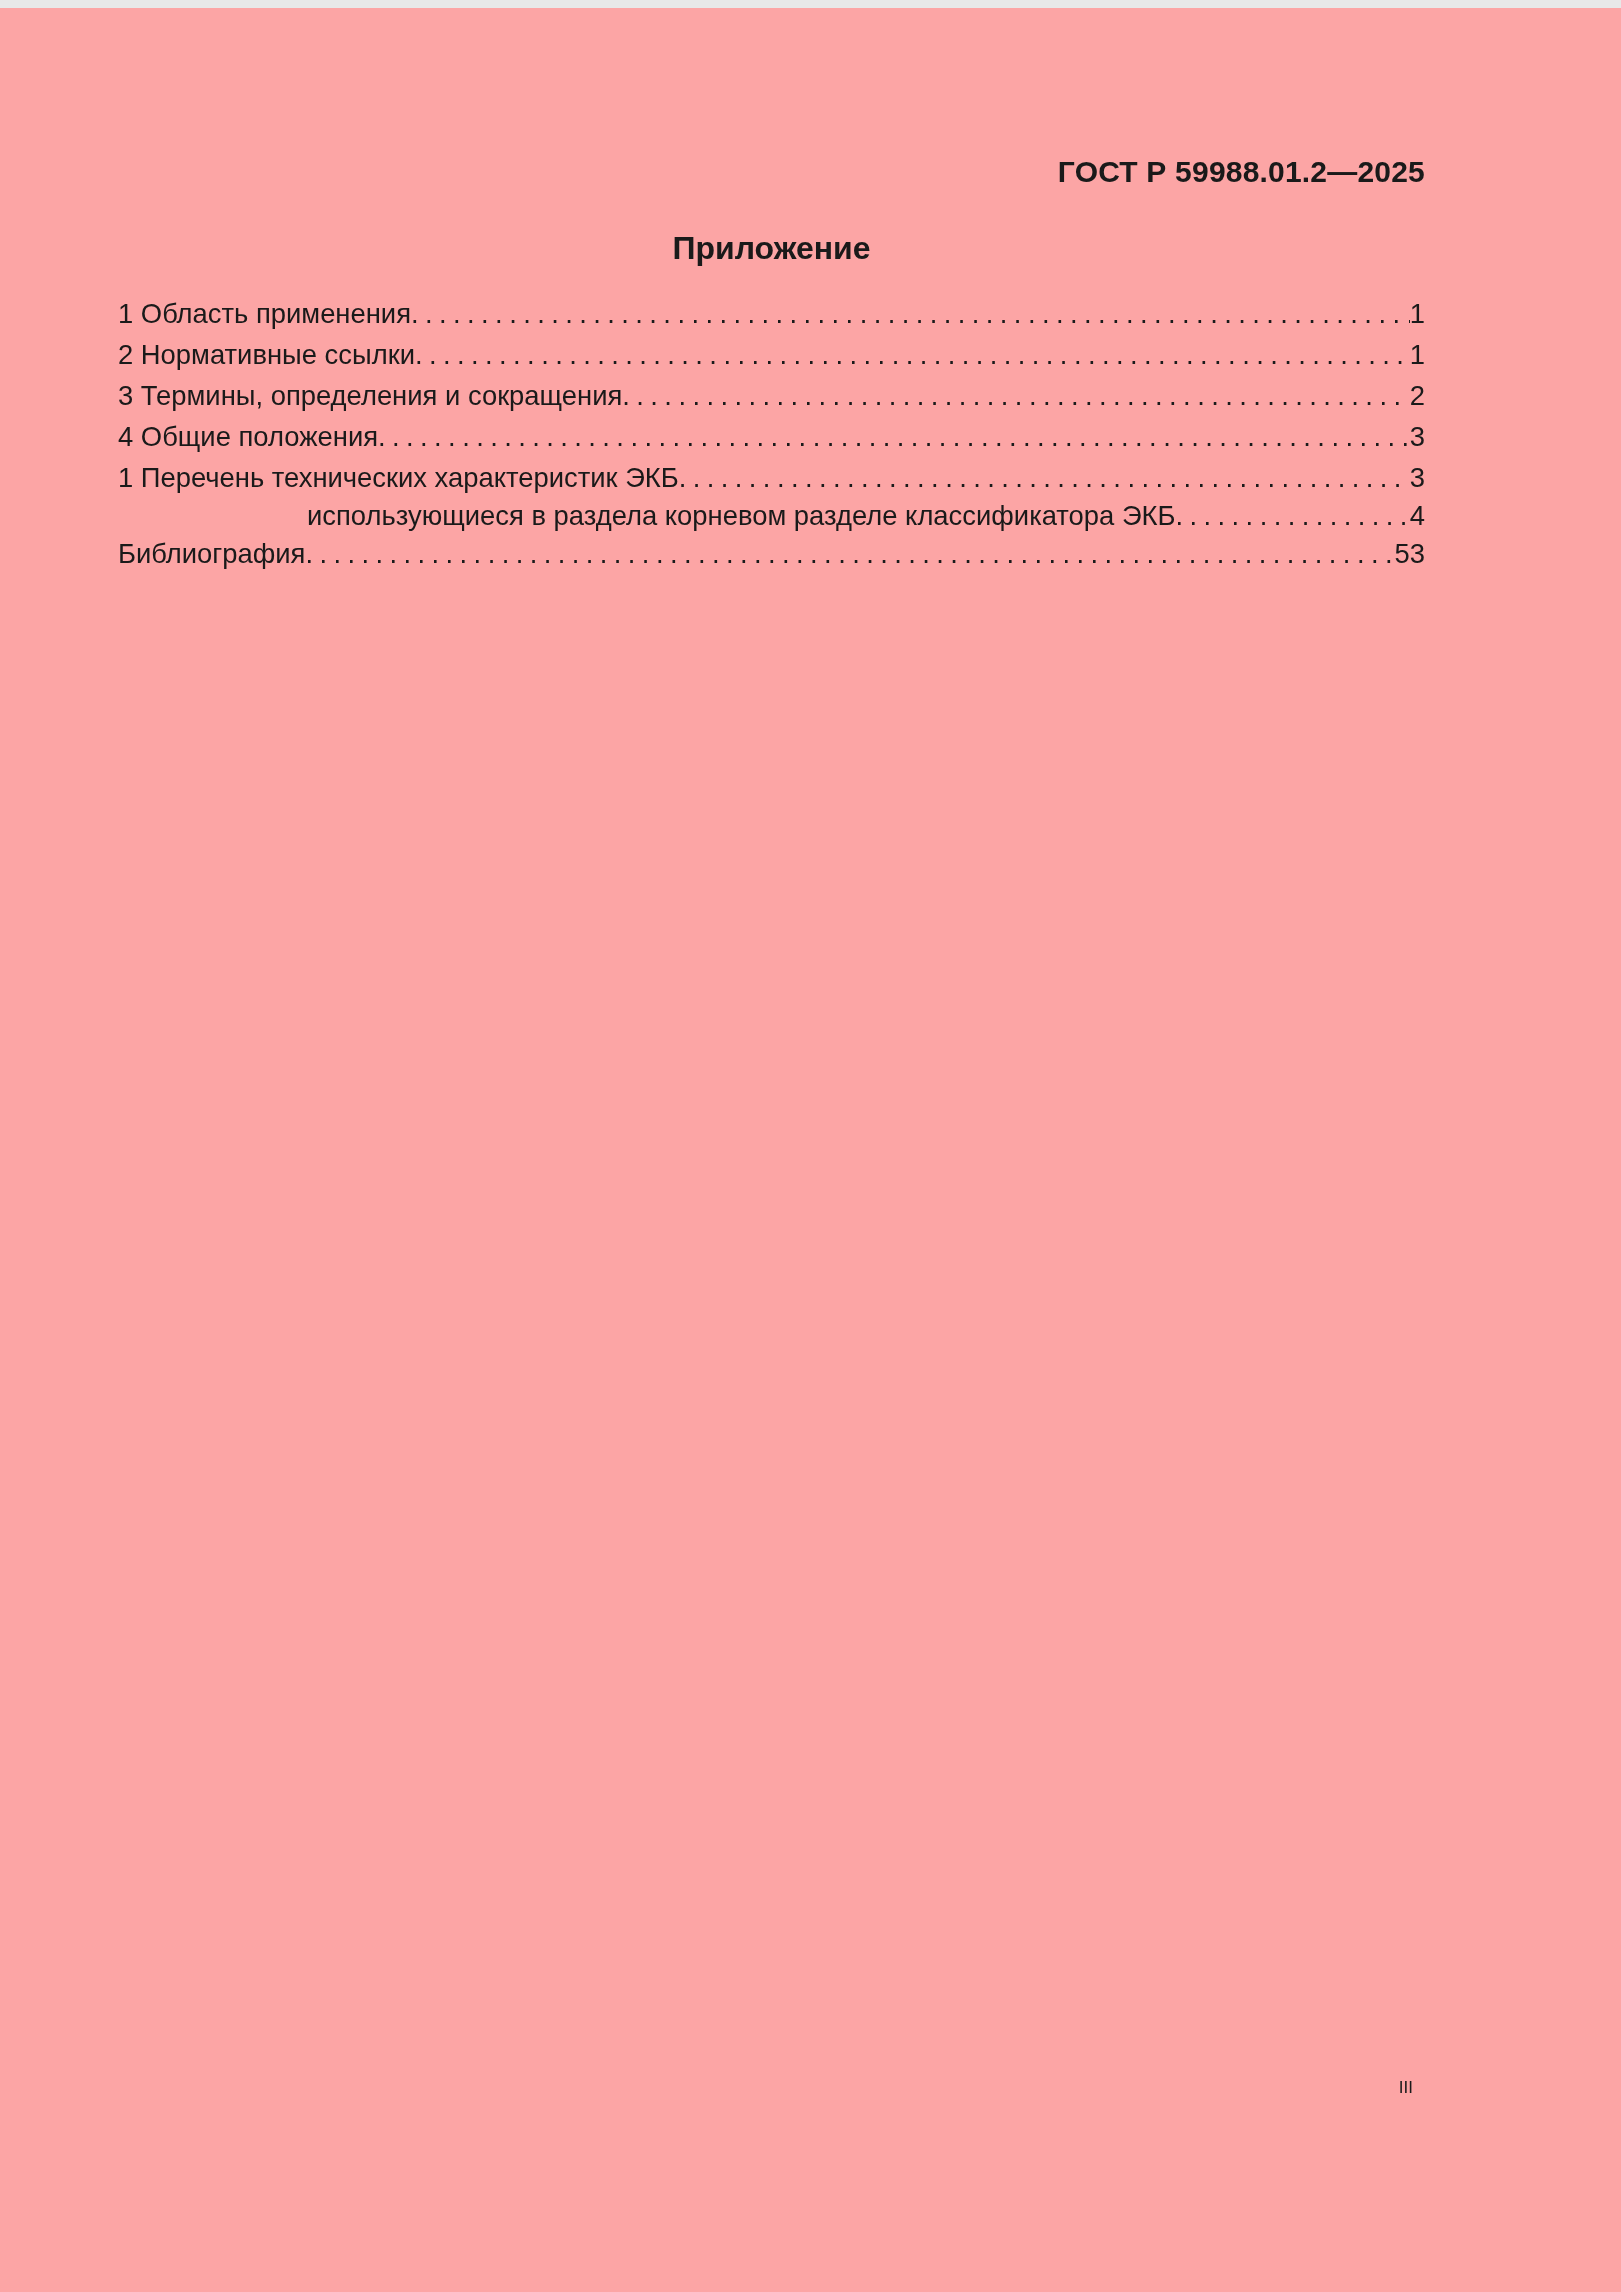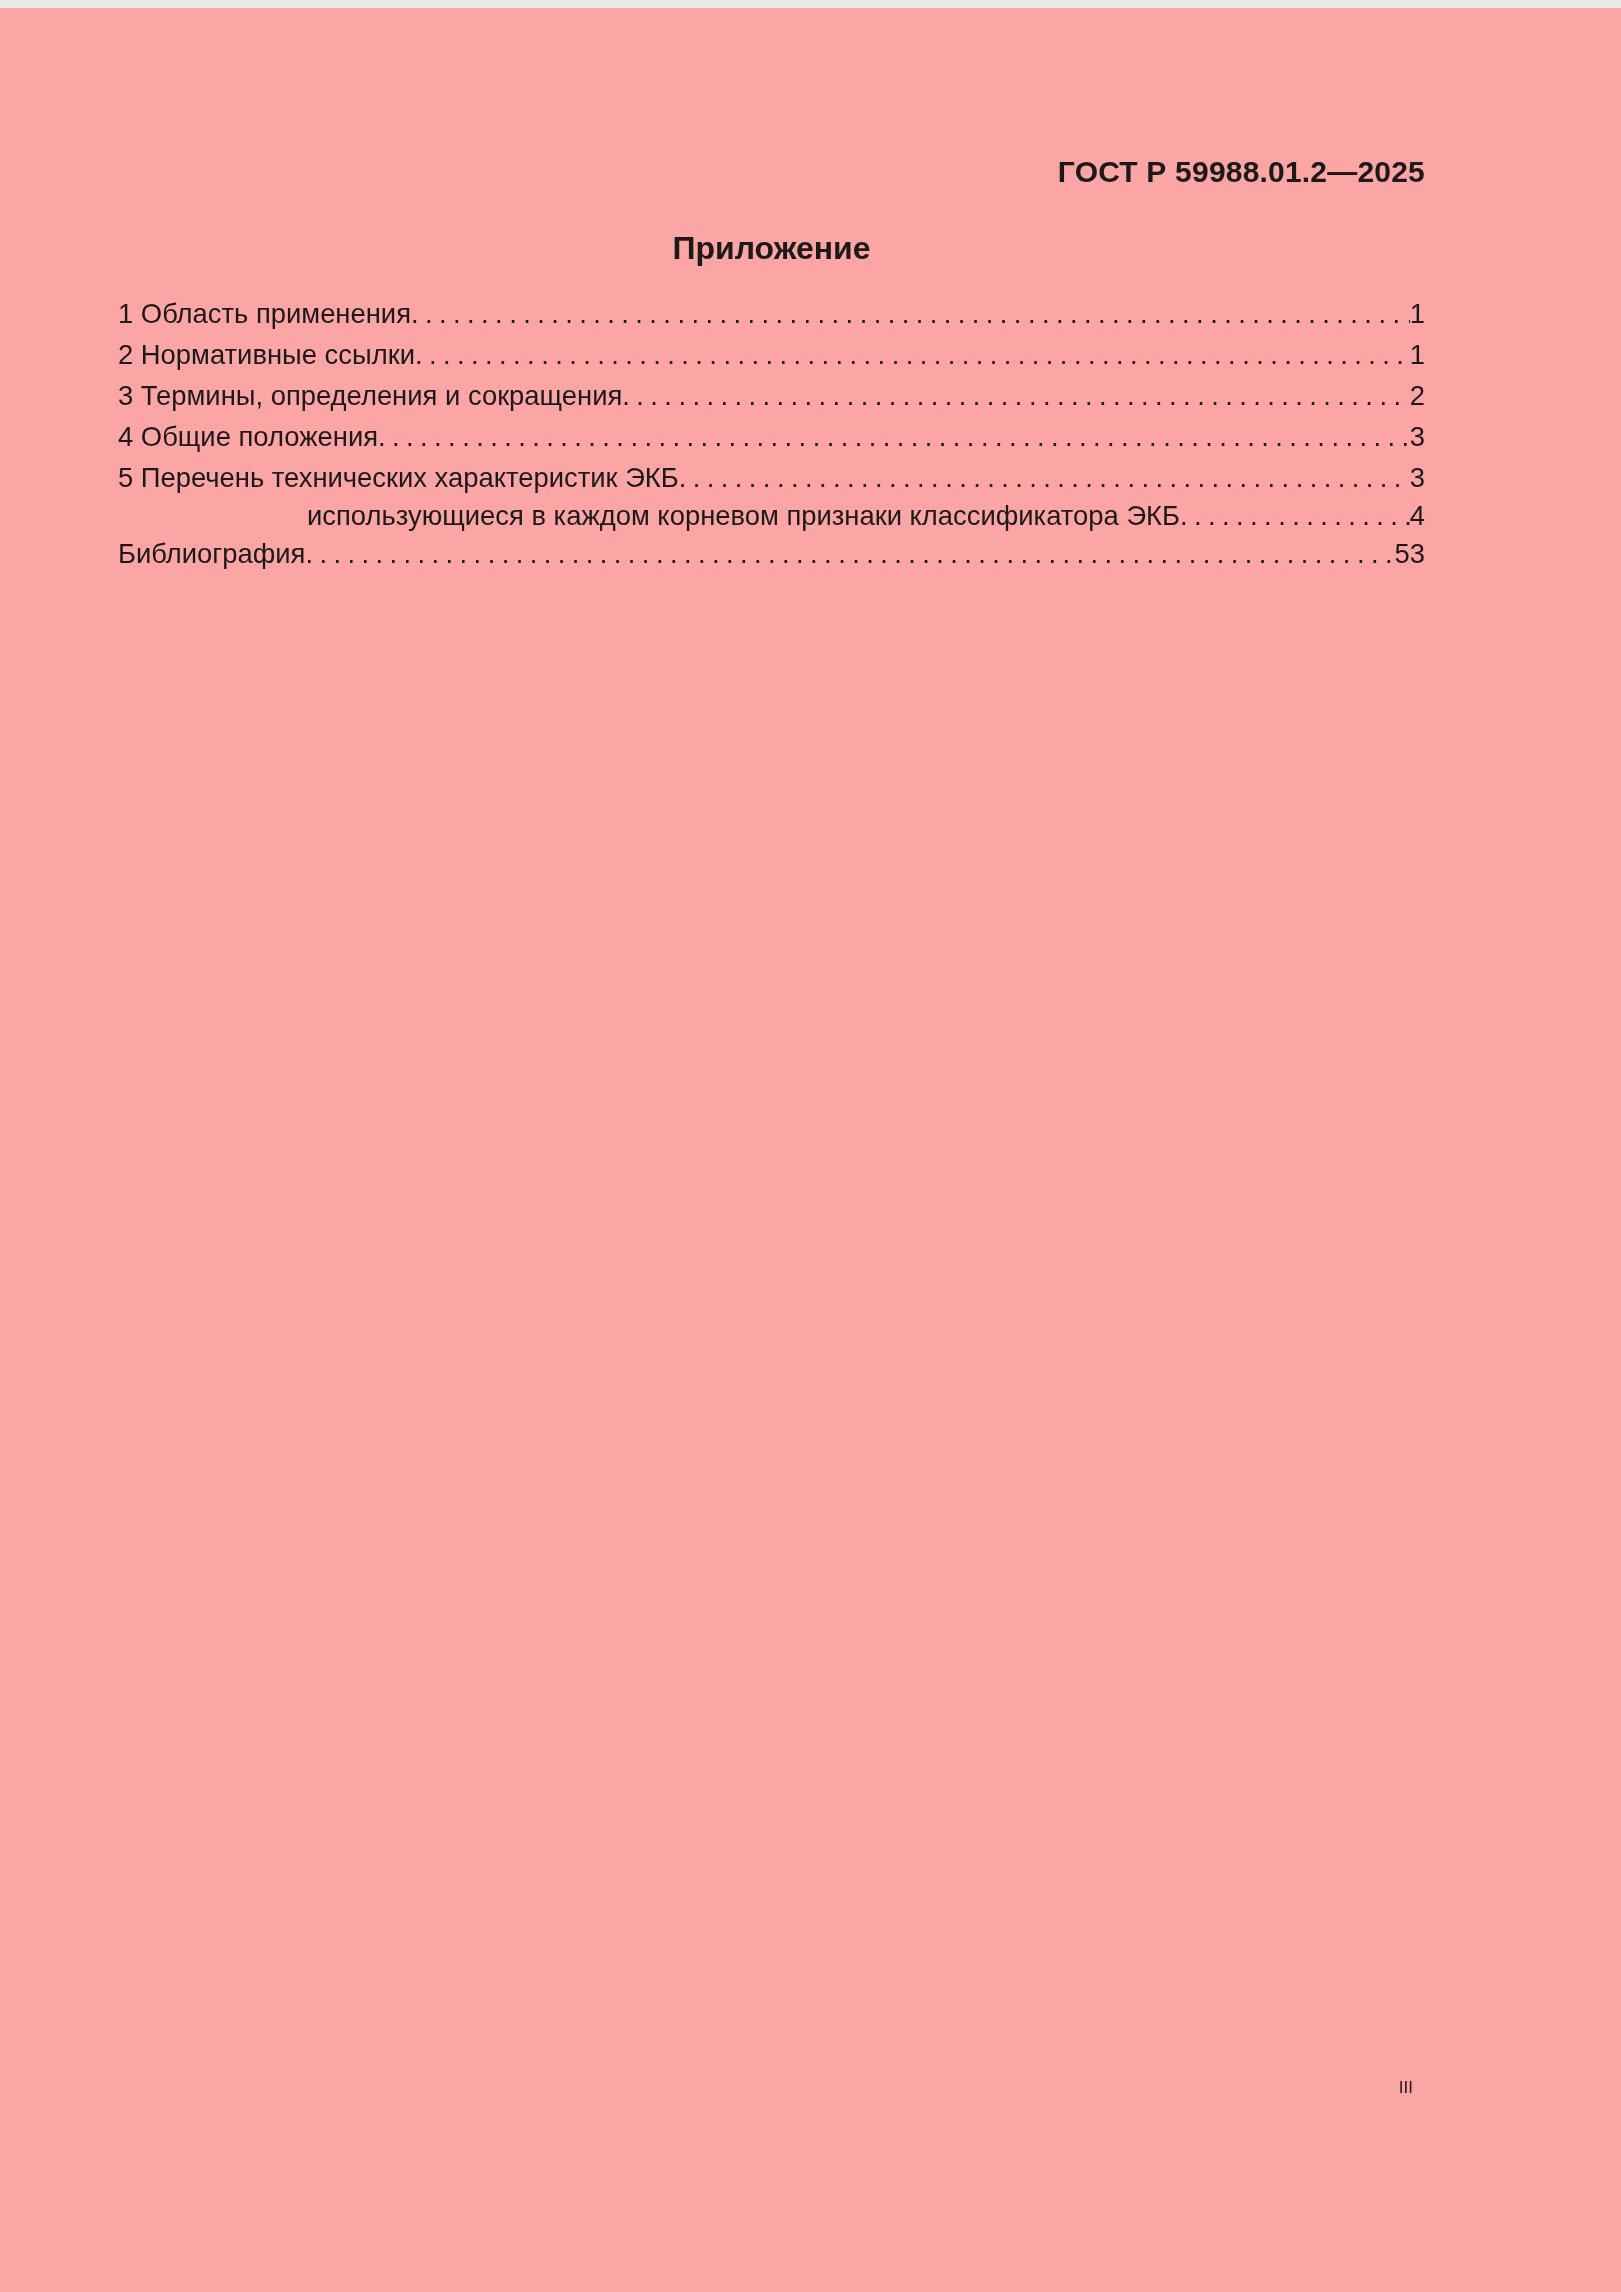--- a/index.html
+++ b/index.html
@@ -112,28 +112,28 @@
       <span class="pagenum">2</span>
     </div>
 
     <div class="toc-row">
       <span class="toc-label">4 Общие положения</span>
       <span class="leader">. . . . . . . . . . . . . . . . . . . . . . . . . . . . . . . . . . . . . . . . . . . . . . . . . . . . . . . . . . . . . . . . . . . . . . . . . . . . . . . . . . . . . . . . . . . . . . . . . . . . . . . . . . . . . . . . . . . . . . . . . . . . . . . . . . . . . . . . . . . . . . . . . . . . . . . . . . . . . . . . . . . . . . . . . . . . . . . . . . . . . . . . . . . . . . . . . . . . . . . . </span>
       <span class="pagenum">3</span>
     </div>
 
     <div class="toc-row">
-      <span class="toc-label">5 Перечень технических характеристик ЭКБ</span>
+      <span class="toc-label">1 Перечень технических характеристик ЭКБ</span>
       <span class="leader">. . . . . . . . . . . . . . . . . . . . . . . . . . . . . . . . . . . . . . . . . . . . . . . . . . . . . . . . . . . . . . . . . . . . . . . . . . . . . . . . . . . . . . . . . . . . . . . . . . . . . . . . . . . . . . . . . . . . . . . . . . . . . . . . . . . . . . . . . . . . . . . . . . . . . . . . . . . . . . . . . . . . . . . . . . . . . . . . . . . . . . . . . . . . . . . . . . . . . . . . </span>
       <span class="pagenum">3</span>
     </div>
 
 
     <div class="toc-row tight indent">
-      <span class="toc-label">использующиеся в каждом корневом признаки классификатора ЭКБ</span>
+      <span class="toc-label">использующиеся в раздела корневом разделе классификатора ЭКБ</span>
       <span class="leader">. . . . . . . . . . . . . . . . . . . . . . . . . . . . . . . . . . . . . . . . . . . . . . . . . . . . . . . . . . . . . . . . . . . . . . . . . . . . . . . . . . . . . . . . . . . . . . . . . . . . . . . . . . . . . . . . . . . . . . . . . . . . . . . . . . . . . . . . . . . . . . . . . . . . . . . . . . . . . . . . . . . . . . . . . . . . . . . . . . . . . . . . . . . . . . . . . . . . . . . . </span>
       <span class="pagenum">4</span>
     </div>
 
     <div class="toc-row">
       <span class="toc-label">Библиография</span>
       <span class="leader">. . . . . . . . . . . . . . . . . . . . . . . . . . . . . . . . . . . . . . . . . . . . . . . . . . . . . . . . . . . . . . . . . . . . . . . . . . . . . . . . . . . . . . . . . . . . . . . . . . . . . . . . . . . . . . . . . . . . . . . . . . . . . . . . . . . . . . . . . . . . . . . . . . . . . . . . . . . . . . . . . . . . . . . . . . . . . . . . . . . . . . . . . . . . . . . . . . . . . . . . </span>
       <span class="pagenum">53</span>
     </div>
 

